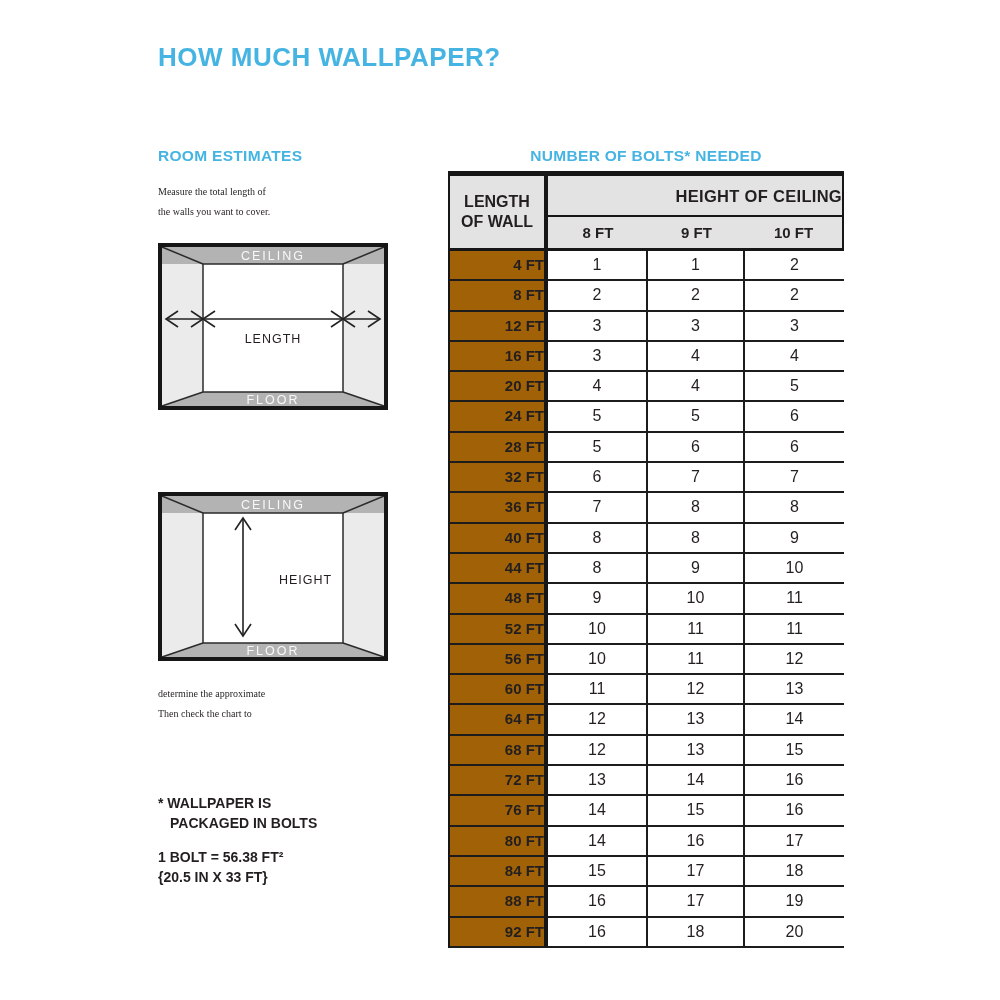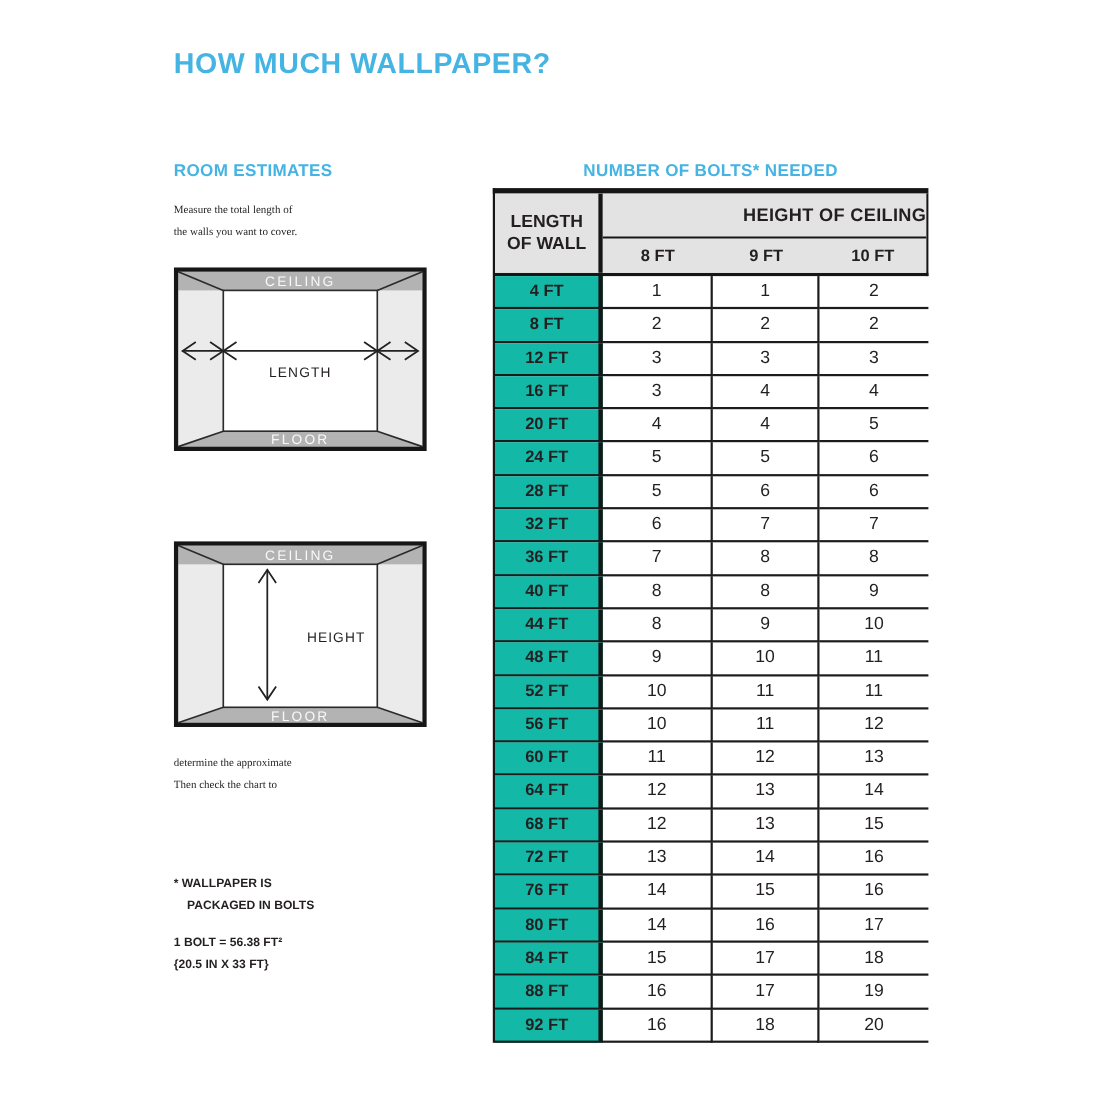--- a/index.html
+++ b/index.html
@@ -15,21 +15,21 @@
   }
   .sec-heading { font-size:15.5px; font-weight:bold; letter-spacing:0.3px; }
   .room-heading { position:absolute; left:158px; top:147px; }
   .para { position:absolute; left:158px; font-size:10px; line-height:20px;font-family:Liberation Serif, serif; }
   #step1 { top:182px; }
   #step2 { top:433px; }
   #step3 { top:684px; }
   .svg-diagram { position:absolute; left:158px; }
   #diagram1 { top:243px; }
   #diagram2 { top:492px; }
-  .footnote { position:absolute; left:158px; font-size:11px; font-weight:bold; line-height:19.5px; }
+  .footnote { position:absolute; left:158px; font-size:14px; font-weight:bold; line-height:19.5px; }
   #packaged { top:794px; }
   #packaged .indent { padding-left:12px; }
   #boltinfo { top:848px; }
 
   .table-heading {
     position:absolute; left:448px; top:147px; width:396px;
     text-align:center;
   }
   .tbl {
     position:absolute; left:448px; top:171px; width:396px;
@@ -45,21 +45,21 @@
   .group-h {
     height:41px; background:#e3e3e3; border-bottom:2px solid #161616;
     text-align:right; line-height:40px; font-weight:bold; font-size:16.5px; letter-spacing:0.3px;
   }
   .sub-row { display:flex; height:31px; background:#e3e3e3; line-height:31px; font-weight:bold; font-size:15px; }
   .sc { text-align:center; }
   .sc0 { width:100px; } .sc1 { width:97px; } .sc2 { flex:1; }
 
   .trow { display:flex; height:30.3px; }
   .tcell { border-bottom:2px solid #1c1c1c; line-height:28px; text-align:center; font-size:16px; }
-  .tcell.label { width:98px; background:#14b8a6; border-right:4px solid #161616; font-weight:bold; font-size:15px; }
+  .tcell.label { width:98px; background:#a16207; border-right:4px solid #161616; font-weight:bold; font-size:15px;text-align:right; }
   .tcell.c0 { width:100px; border-right:2px solid #1c1c1c; }
   .tcell.c1 { width:97px;  border-right:2px solid #1c1c1c; }
   .tcell.c2 { flex:1; }
 
   svg text { font-family:"Liberation Sans", sans-serif; }
 </style>
 </head>
 <body>
 
 <div class="page">

